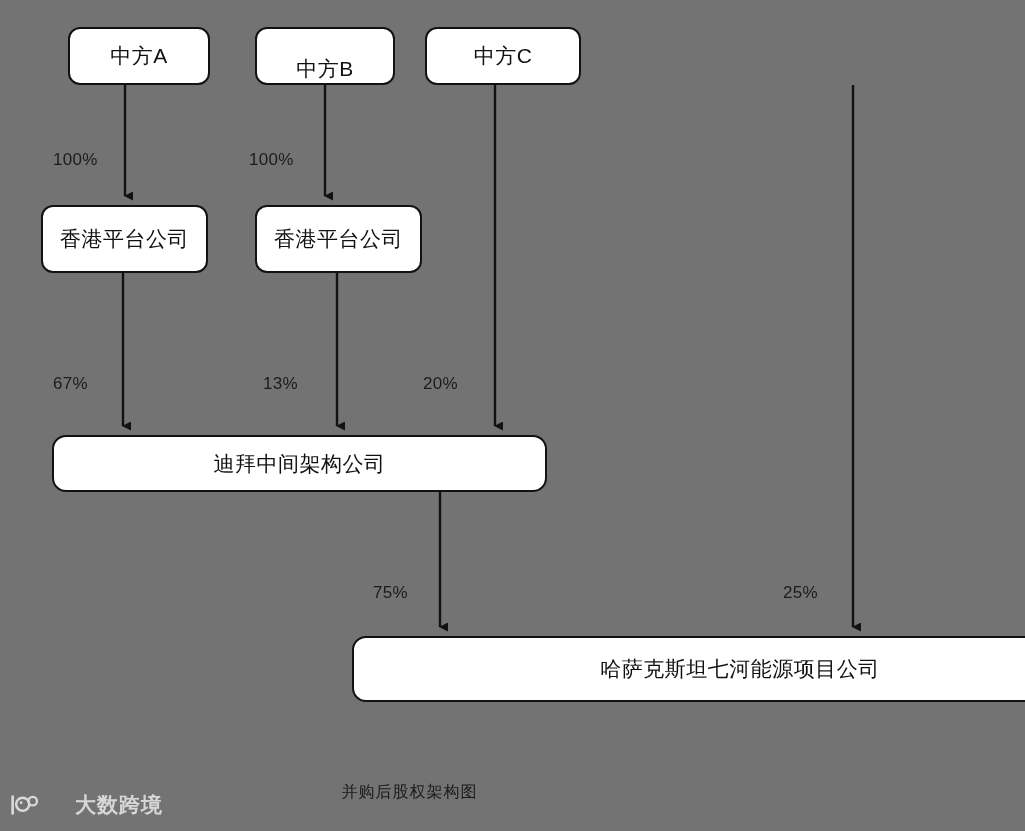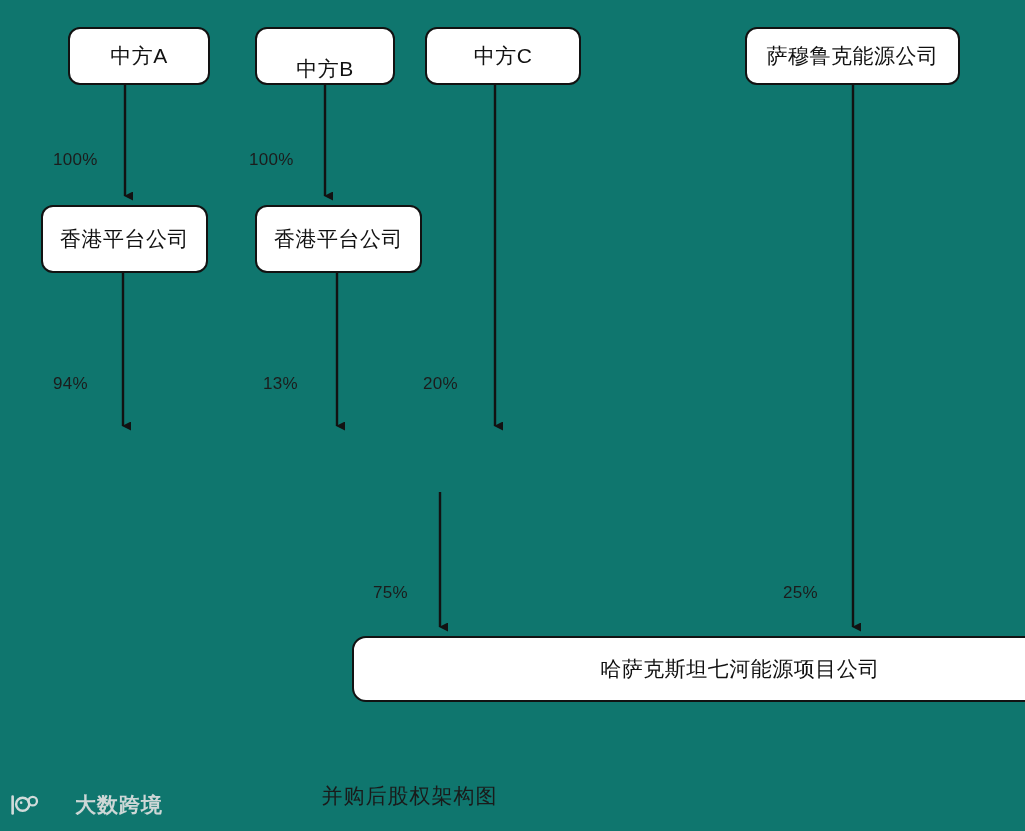--- a/index.html
+++ b/index.html
@@ -9,21 +9,21 @@
     background: #ffffff;
   }
   body {
     font-family: "Liberation Sans", "DejaVu Sans", sans-serif;
     color: #1a1a1a;
   }
   #diagram-root {
     position: relative;
     width: 1025px;
     height: 831px;
-    background: #0f766e;
+    background: #737373;
     overflow: hidden;
   }
   .svg-layer {
     position: absolute;
     top: 0;
     left: 0;
     width: 1025px;
     height: 831px;
   }
   .node-box {
@@ -50,21 +50,21 @@
     font-size: 17px;
     color: #1c1c1c;
     white-space: nowrap;
     z-index: 4;
     letter-spacing: 0.3px;
   }
   .caption {
     position: absolute;
     width: 819px;
     text-align: center;
-    font-size: 21px;
+    font-size: 16px;
     color: #1a1a1a;
     letter-spacing: 1px;
     z-index: 4;
   }
   .watermark {
     position: absolute;
     left: 8px;
     top: 791px;
     display: flex;
     align-items: center;
@@ -111,42 +111,42 @@
   </div>
 
   <div class="node-box" style="left:255px; top:27px;  width:140px; height:58px;align-items:flex-end;">
     <span>中方B</span>
   </div>
 
   <div class="node-box" style="left:425px; top:27px;  width:156px; height:58px;">
     <span>中方C</span>
   </div>
 
-  <div class="node-box" style="left:745px; top:27px;  width:215px; height:58px;">
-    <span>萨穆鲁克能源公司</span>
-  </div>
 
   <div class="node-box" style="left:41px;  top:205px; width:167px; height:68px;">
     <span>香港平台公司</span>
   </div>
 
   <div class="node-box" style="left:255px; top:205px; width:167px; height:68px;">
     <span>香港平台公司</span>
   </div>
 
+  <div class="node-box wide" style="left:52px; top:435px; width:495px; height:57px;">
+    <span>迪拜中间架构公司</span>
+  </div>
 
   <div class="node-box wide" style="left:352px; top:636px; width:776px; height:66px;">
     <span>哈萨克斯坦七河能源项目公司</span>
   </div>
 
   <div class="edge-label" style="left:53px;  top:150px;">100%</div>
 
   <div class="edge-label" style="left:249px; top:150px;">100%</div>
 
-  <div class="edge-label" style="left:53px;  top:374px;">94%</div>
+  <div class="edge-label" style="left:53px;  top:374px;">67%</div>
 
   <div class="edge-label" style="left:263px; top:374px;">13%</div>
 
   <div class="edge-label" style="left:423px; top:374px;">20%</div>
 
   <div class="edge-label" style="left:373px; top:583px;">75%</div>
 
   <div class="edge-label" style="left:783px; top:583px;">25%</div>
 
   <div class="caption" style="top:782px;">并购后股权架构图</div>

